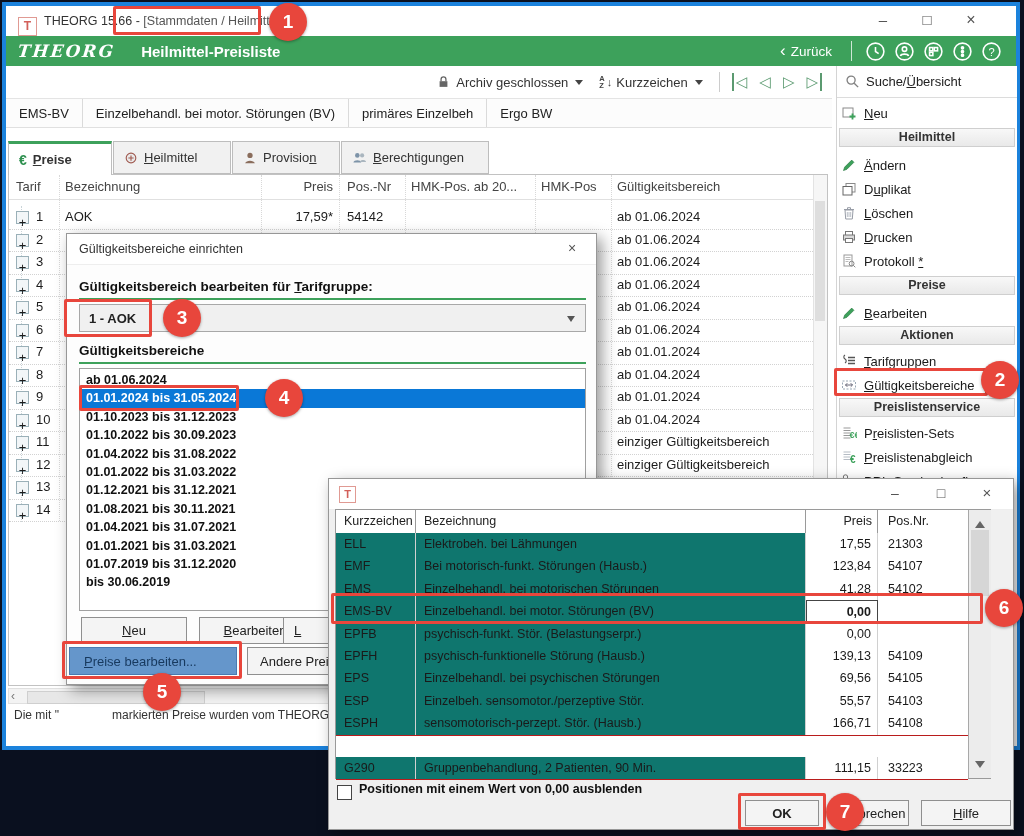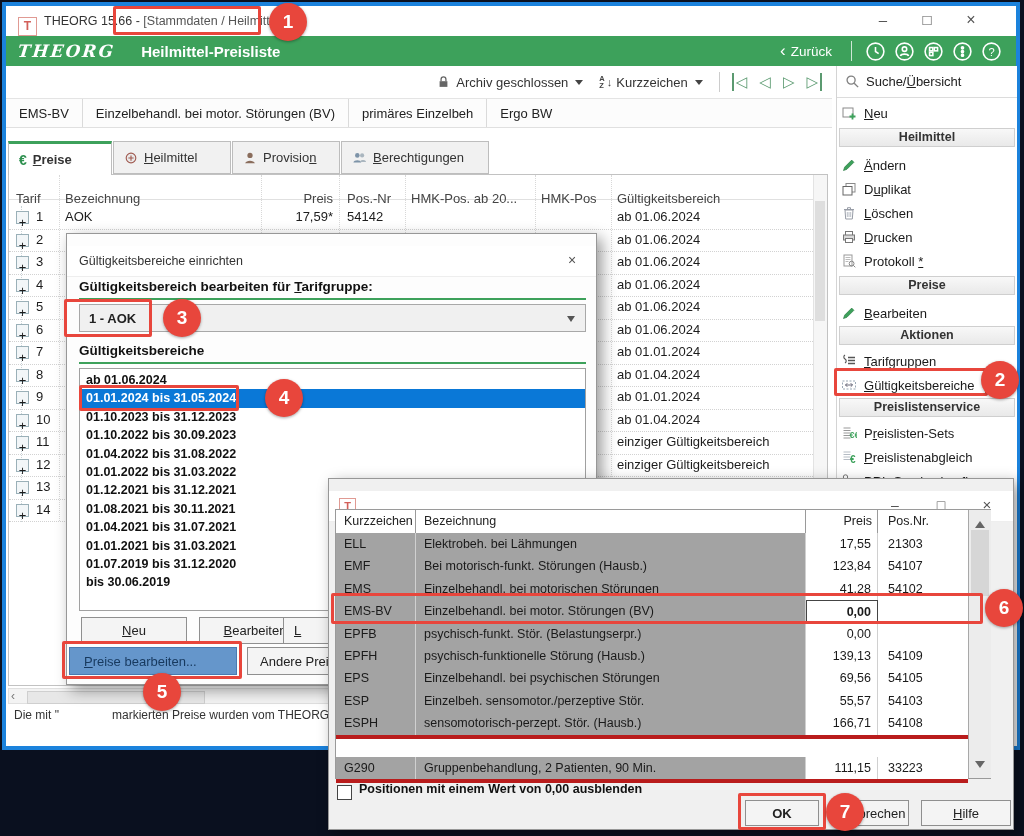--- a/index.html
+++ b/index.html
@@ -41,21 +41,21 @@
   .ibitem{display:flex;align-items:center;padding:0 13px;border-right:1px solid #dadada;color:#222}
   
   .tab{top:141px;height:33px;background:#f1f1f1;border:1px solid #bdbdbd;box-sizing:border-box;
        display:flex;align-items:center;padding:0 10px;color:#333;z-index:1}
   .tab.active{background:#fff;border-top:3px solid #3da15b;border-bottom:none;font-weight:bold;z-index:3;height:34px}
   .tabicon{margin-right:6px;display:inline-flex}
   .euro{color:#2f9150;font-weight:bold;font-size:14px;margin-right:6px}
   
   .tpanel{left:8px;top:174px;width:820px;height:512px;border:1px solid #c2c2c2;background:#fff;box-sizing:border-box}
   .thead{left:0;top:0;width:818px;height:24px;border-bottom:1px solid #e0e0e0;color:#444}
-  .th{top:12px;height:24px;line-height:24px}
+  .th{top:0;height:24px;line-height:24px}
   .vline{top:0;width:0;border-left:1px dotted #d8d8d8;height:346px}
   .trow{left:0;width:804px;height:22.5px;border-bottom:1px dotted #d2d2d2}
   .trow span{line-height:22px;font-size:13px;color:#1c1c1c}
   .tree{left:7px;top:5px;width:11px;height:11px;border:1px solid #9ab0b8;background:#f2f6f8;
         font-size:10px;line-height:10px;text-align:center;color:#4a6a74}
   .ct{left:27px}.cb{left:56px}.cp{left:258px;width:66px;text-align:right}.cn{left:338px}.cg{left:608px}
   .treeline{left:12px;top:31px;height:316px;width:0;border-left:1px dotted #c9d4d8}
   .vscroll{right:0;top:0;width:13px;height:510px;background:#f6f6f6;border-left:1px solid #e3e3e3}
   .vthumb{left:1px;top:26px;width:10px;height:120px;background:#dedede}
   
@@ -65,40 +65,40 @@
   .footer{top:708px;font-size:12px;color:#333}
   
   .sidebar{left:836px;top:66px;width:180px;height:680px;background:#fff;border-left:1px solid #d4d4d4;z-index:1}
   .sb-search{left:0;top:0;width:180px;height:32px;border-bottom:1px solid #dcdcdc;display:flex;align-items:center;padding-left:8px;box-sizing:border-box}
   .sbitem{left:4px;width:172px;height:22px;display:flex;align-items:center;color:#1a1a1a}
   .sbitem .ic{width:17px;height:16px;margin-right:6px;display:inline-flex;flex:none}
   .sbhead{left:2px;width:176px;height:19px;background:linear-gradient(#f8f8f8,#e9e9e9);border:1px solid #cfcfcf;
           box-sizing:border-box;text-align:center;line-height:17px;font-size:12.5px;color:#333;font-weight:600}
   
   .dlg{background:#fdfdfd;border:1px solid #979797;box-shadow:5px 5px 14px rgba(0,0,0,.4);box-sizing:border-box}
-  .dlgtitle{left:0;top:12px;right:0;height:30px;background:#fff;border-bottom:1px solid #eee}
+  .dlgtitle{left:0;top:0;right:0;height:30px;background:#fff;border-bottom:1px solid #eee}
   .dlgtitle .txt{position:absolute;left:12px;top:0;line-height:30px;font-size:12.5px;color:#333}
   .dlgx{top:0;width:40px;height:30px;text-align:center;line-height:28px;font-size:14px;color:#555}
   .d1label{left:12px;font-weight:bold;font-size:13.5px;color:#111}
   .greenline{left:12px;width:507px;height:0;border-top:2px solid #3da15b}
   .combo{left:12px;width:507px;height:28px;background:#f0f0f0;border:1px solid #a8a8a8;box-sizing:border-box;
          display:flex;align-items:center;padding-left:9px;font-weight:bold}
   .combo .chev{margin-left:auto;margin-right:10px;width:0;height:0;border:4.5px solid transparent;border-top:6px solid #555;margin-top:5px}
   .listbox{left:12px;top:134px;width:507px;height:243px;border:1px solid #a0a0a0;background:#fff;box-sizing:border-box;padding-top:2px;overflow:hidden}
   .litem{height:18.4px;line-height:18.4px;padding-left:6px;font-weight:bold;font-size:12.5px;color:#111}
   .litem.sel{background:#0a78d7;color:#fff}
   .btn{background:#f4f4f4;border:1px solid #8f8f8f;box-sizing:border-box;text-align:center;font-size:13px;color:#222;
        display:flex;align-items:center;justify-content:center}
   .btnblue{background:#6596cb;border:1px solid #4a7ab0;color:#17395e;justify-content:flex-start;padding-left:14px}
   
   .d2{left:328px;top:478px;width:686px;height:352px;background:#f0f0f0;z-index:20}
   .d2t{left:6px;top:30px;width:656px;height:270px;background:#fff;border:1px solid #9a9a9a;box-sizing:border-box}
   .d2h{left:0;top:0;width:654px;height:23px;background:#fff;border-bottom:1px solid #8c8c8c}
   .d2h span{position:absolute;top:0;line-height:22px;font-size:12.5px;color:#222}
-  .d2row{left:0;width:632px;height:22.4px;background:#a3a3a3;border-bottom:4px solid #b91c1c}
+  .d2row{left:0;width:632px;height:22.4px;background:#0f766e;border-bottom:1px solid #b91c1c}
   .d2row span{position:absolute;top:0;line-height:22px;font-size:12.5px;color:#1a1a1a;box-sizing:border-box;height:22.4px}
   .d2k{left:0;width:80px;border-right:1px solid #d0d0d0;padding-left:8px}
   .d2b{left:80px;width:390px;border-right:1px solid #d0d0d0;padding-left:8px}
   .d2p{left:470px;width:72px;text-align:right;padding-right:6px;background:#fff;border-right:1px solid #d0d0d0}
   .d2n{left:542px;width:90px;padding-left:10px;background:#fff}
   .d2s{left:632px;top:0;width:22px;height:268px;background:#ececec;border-left:1px solid #a8a8a8}
   .tri-up{left:6px;top:6px;width:0;height:0;border:5px solid transparent;border-bottom:7px solid #666}
   .tri-dn{left:6px;bottom:5px;width:0;height:0;border:5px solid transparent;border-top:7px solid #666}
   .d2thumb{left:2px;top:20px;width:18px;height:66px;background:#d6d6d6}
   .cbx{left:8px;top:306px;width:13px;height:13px;border:1px solid #444;background:#fff}

